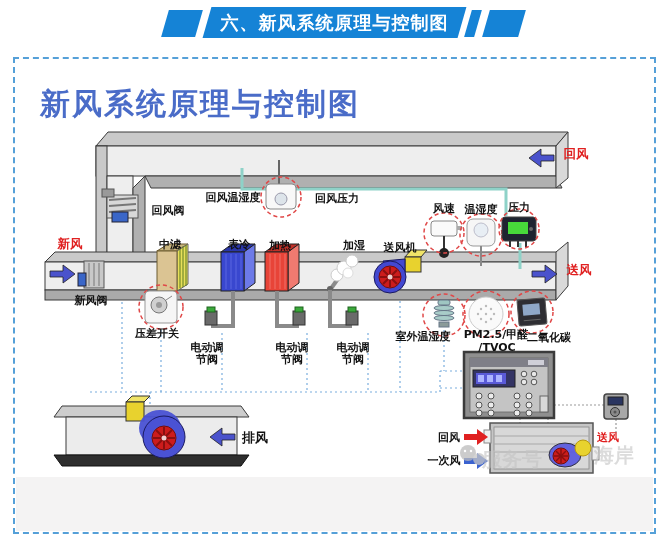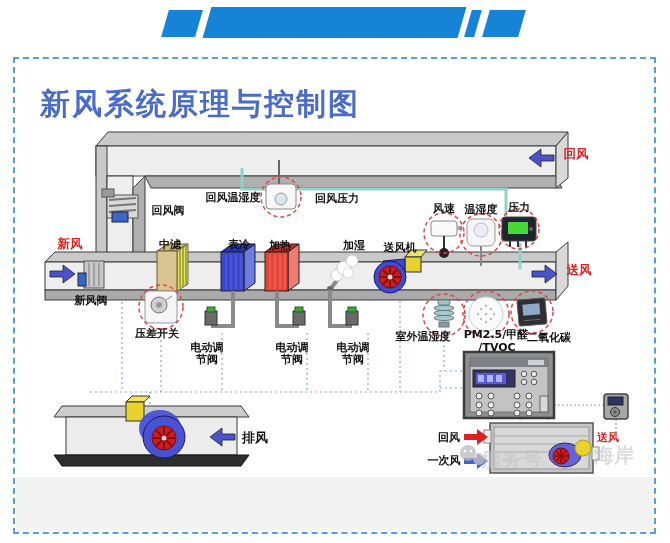--- a/index.html
+++ b/index.html
@@ -34,20 +34,21 @@
 </style>
 </head>
 <body>
 
 <div class="page">
 
   <div class="bshape b-left"></div>
   <div class="bshape b-main"></div>
   <div class="bshape b-sliver"></div>
   <div class="bshape b-right"></div>
+  <div class="banner-text">六、新风系统原理与控制图</div>
 
   <div class="frame"></div>
   <div class="dtitle">新风系统原理与控制图</div>
 
   <svg width="670" height="543" viewBox="0 0 670 543">
 
     <rect x="16" y="477" width="637" height="54" fill="#f4f3f3"></rect>
 
     <g>
       <line class="wire" x1="122" y1="222" x2="122" y2="392"></line>

